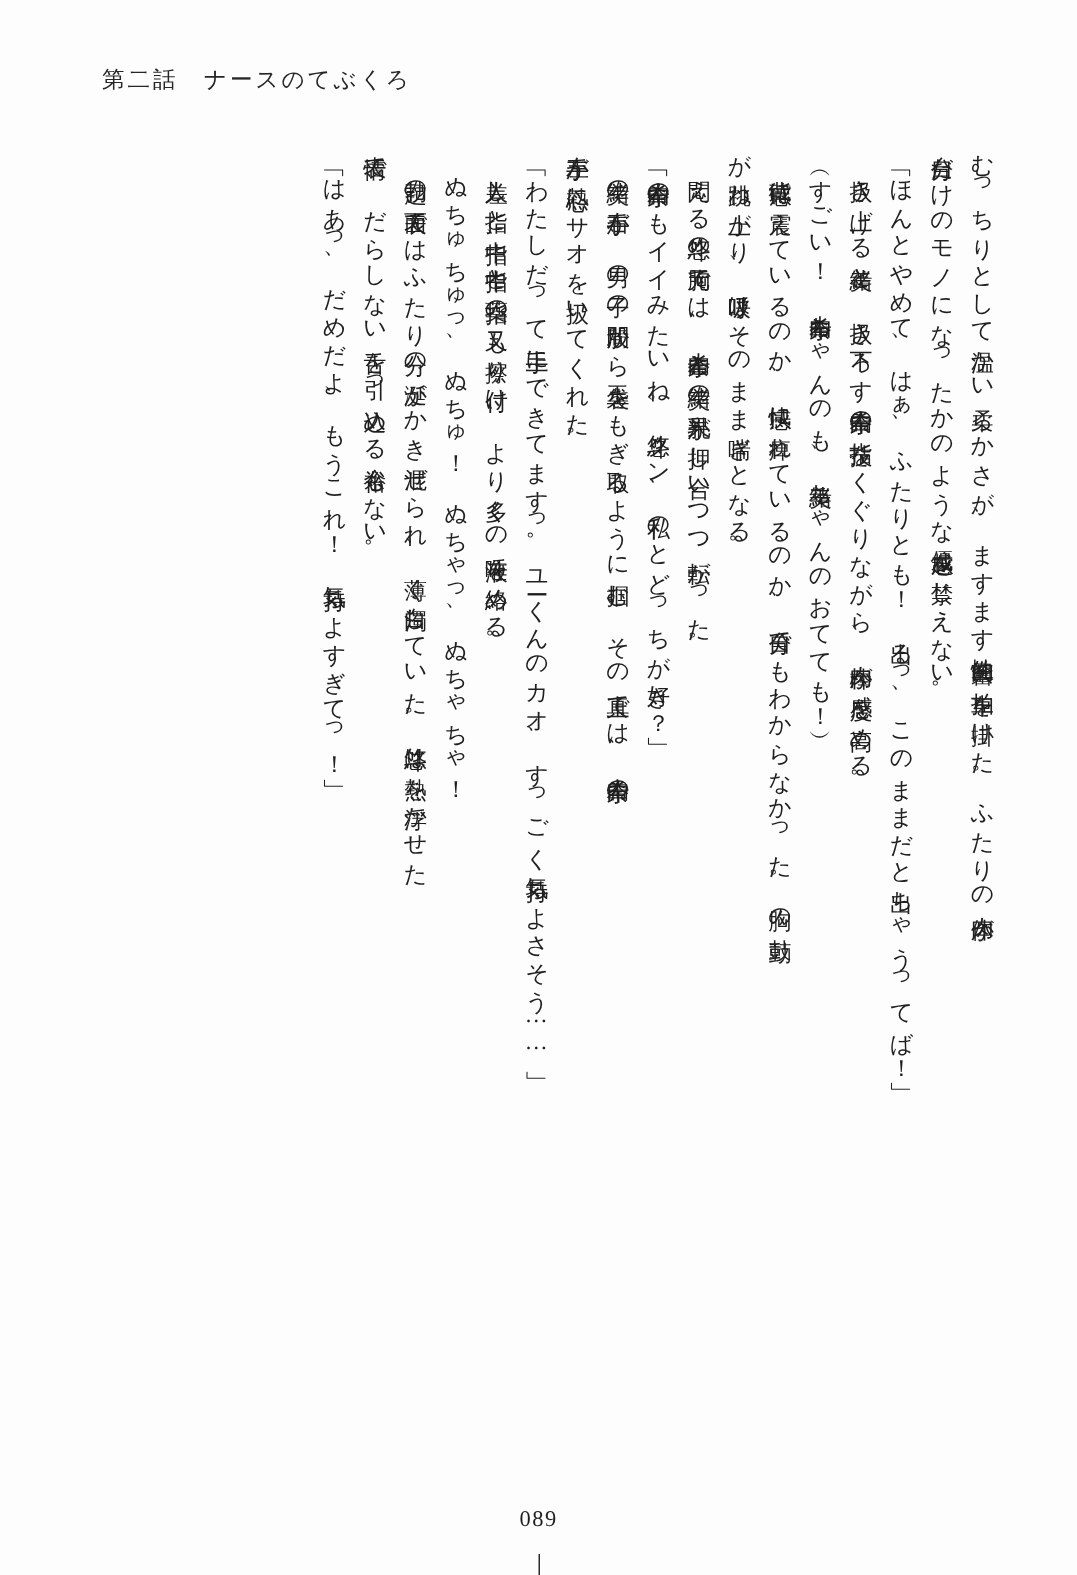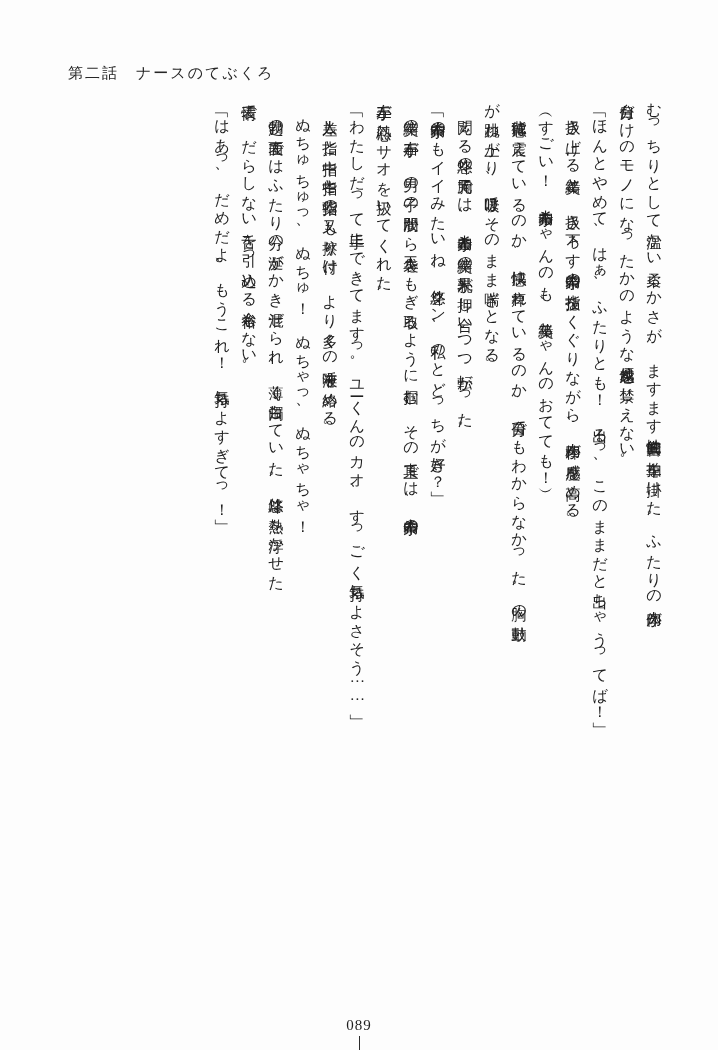--- a/index.html
+++ b/index.html
@@ -22,21 +22,20 @@
   }
   
   .running-head {
     position: absolute;
     top: 44px;
     left: 68px;
     font-size: 15px;
     letter-spacing: 2px;
     color: #262626;
     white-space: nowrap;
-    margin-top: 20px;
   }
   
   .body-area {
     position: absolute;
     top: 92px;
     right: 56px;
     left: 60px;
     height: 880px;
     display: flex;
     flex-direction: row-reverse;
@@ -56,21 +55,21 @@
     color: #1f1f1f;
     font-family: "Liberation Serif", "DejaVu Serif", serif;
     white-space: nowrap;
     overflow: visible;
   }
   .line.indent {
     padding-top: 16px;
   }
   .page-number {
     position: absolute;
-    bottom: 16px;
+    bottom: 28px;
     left: 0;
     right: 0;
     text-align: center;
     font-size: 15px;
     letter-spacing: 1px;
     color: #1f1f1f;
     font-family: "Liberation Serif", "DejaVu Serif", serif;
   }
   .spine-mark {
     position: absolute;

